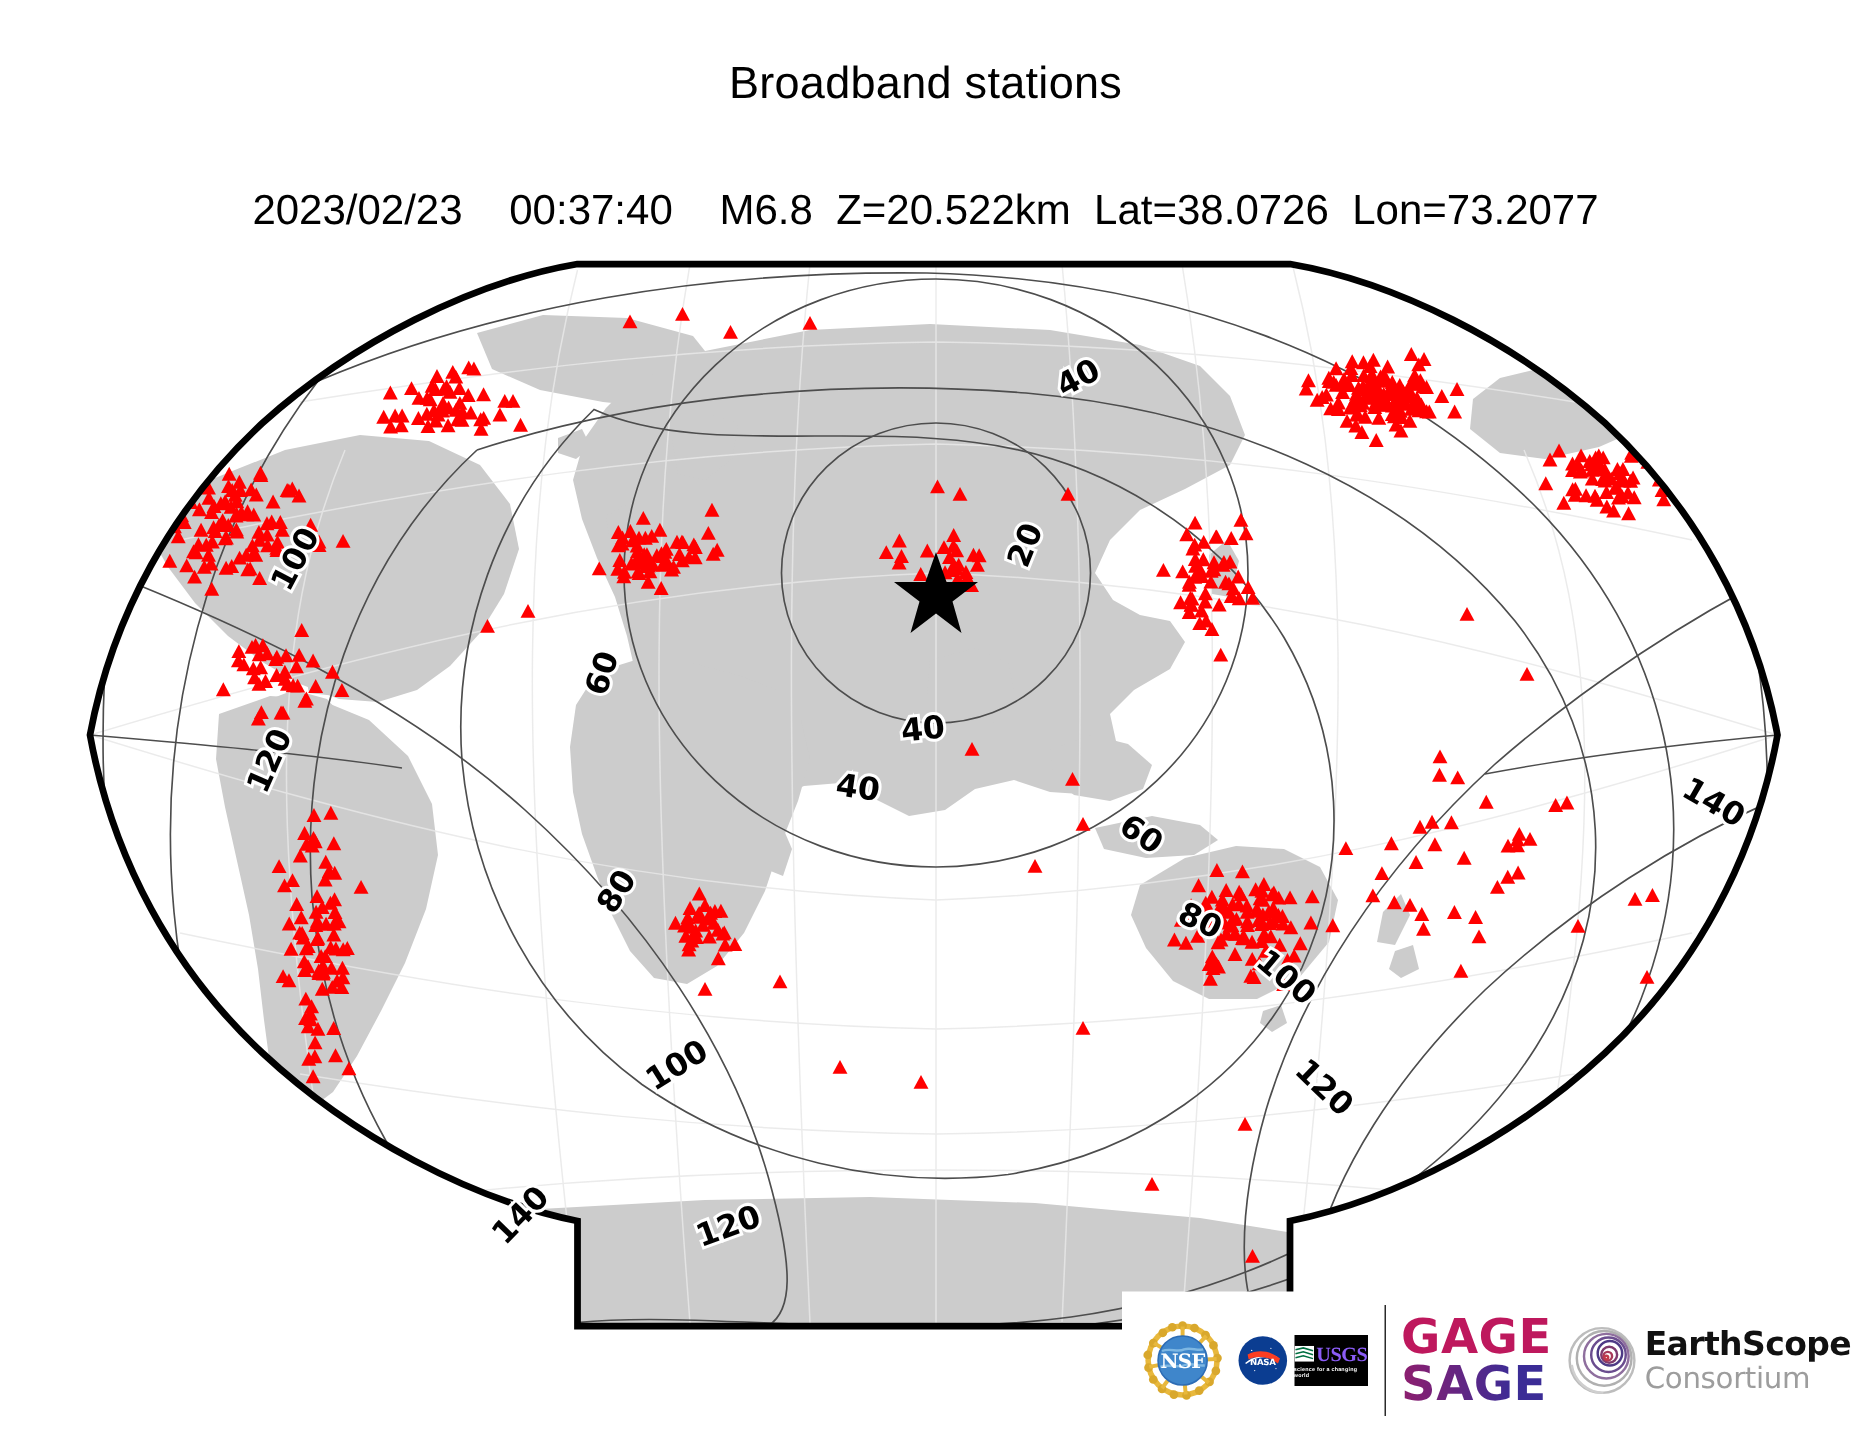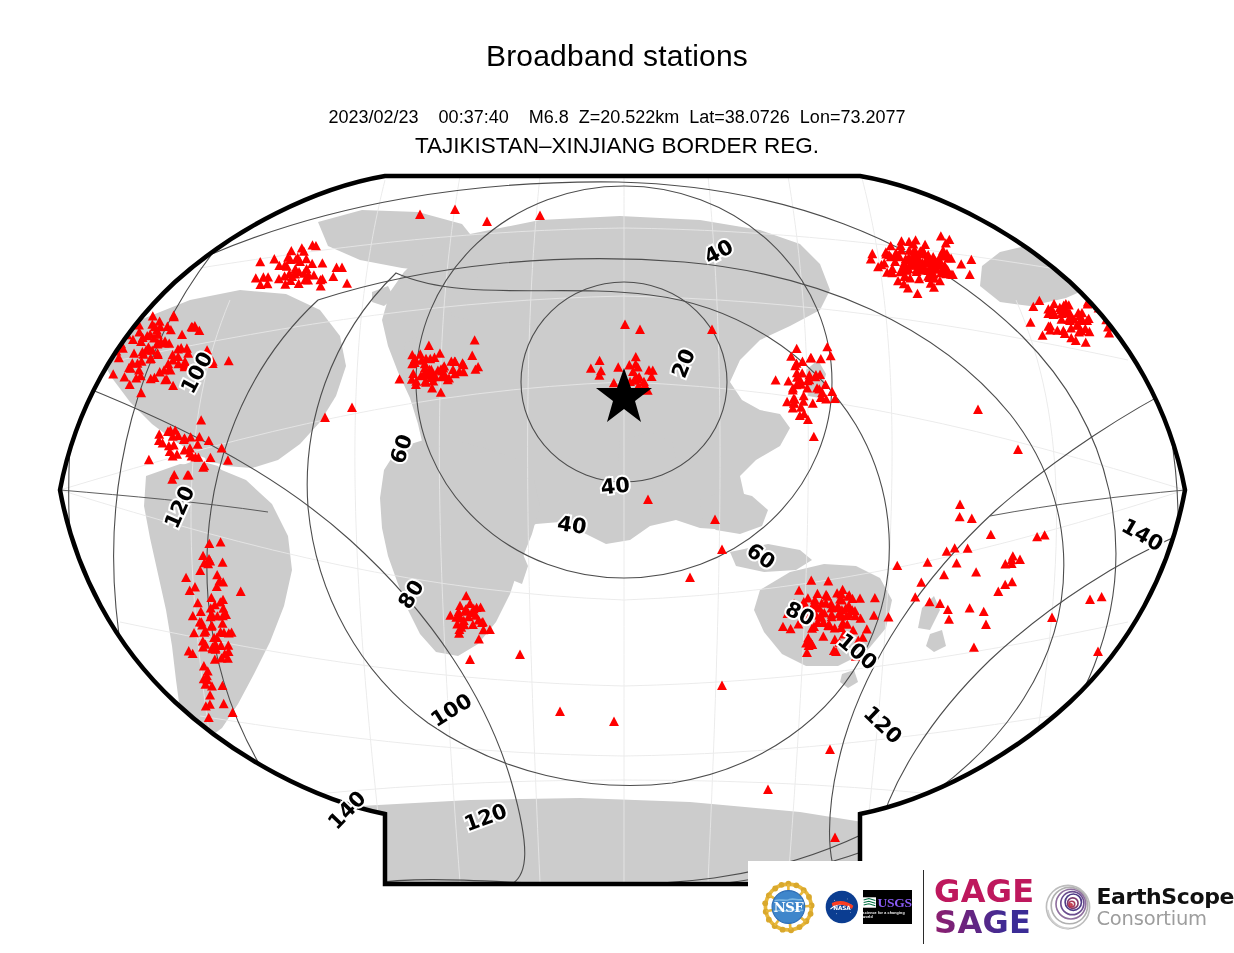--- a/index.html
+++ b/index.html
@@ -3,21 +3,21 @@
 <meta charset="utf-8">
 <title>Broadband stations</title>
 <style>
   html,body{margin:0;padding:0;background:#ffffff;}
   body{width:1234px;height:953px;position:relative;overflow:hidden;
        font-family:"Liberation Sans",sans-serif;color:#000;}
 
   
   #header{position:absolute;left:0;top:0;width:1234px;text-align:center;}
   #main-title{font-size:30px;letter-spacing:.2px;margin-top:39px;}
-  #event-line{font-size:18px;margin-top:34px;white-space:pre;}
+  #event-line{font-size:28px;margin-top:51px;white-space:pre;}
   #region-line{font-size:22.5px;margin-top:5px;}
 
   
   #map-wrap{position:absolute;left:0;top:160px;width:1234px;height:740px;}
   #map-svg{display:block;}
 
   
   #logo-bar{position:absolute;left:748px;top:861px;width:486px;height:92px;
             background:#ffffff;display:flex;align-items:center;}
   #nsf-logo{width:72px;height:72px;margin-left:14px;}
@@ -44,21 +44,20 @@
            letter-spacing:-.4px;}
   #es-sub{font-size:19.5px;color:#9d9d9d;font-family:"DejaVu Sans",sans-serif;
           letter-spacing:-.2px;margin-top:1px;}
 </style>
 </head>
 <body>
 
 <div id="header">
   <div id="main-title">Broadband stations</div>
   <div id="event-line">2023/02/23    00:37:40    M6.8  Z=20.522km  Lat=38.0726  Lon=73.2077</div>
-  <div id="region-line">TAJIKISTAN–XINJIANG BORDER REG.</div>
 </div>
 
 <div id="map-wrap">
 <svg id="map-svg" width="1234" height="740" viewBox="0 0 1234 740">
   <defs>
     <clipPath id="frameClip">
       <path d="M225,145 C150,88 104,10 92,-60 L92,0 L48,320 C48,320 60,420 92,500
                C104,570 150,648 225,705 L225,724 L1010,724 L1010,705
                C1085,648 1131,570 1143,500 C1175,420 1187,320 1187,320
                C1187,320 1175,220 1143,140 C1131,70 1085,-8 1010,-65

